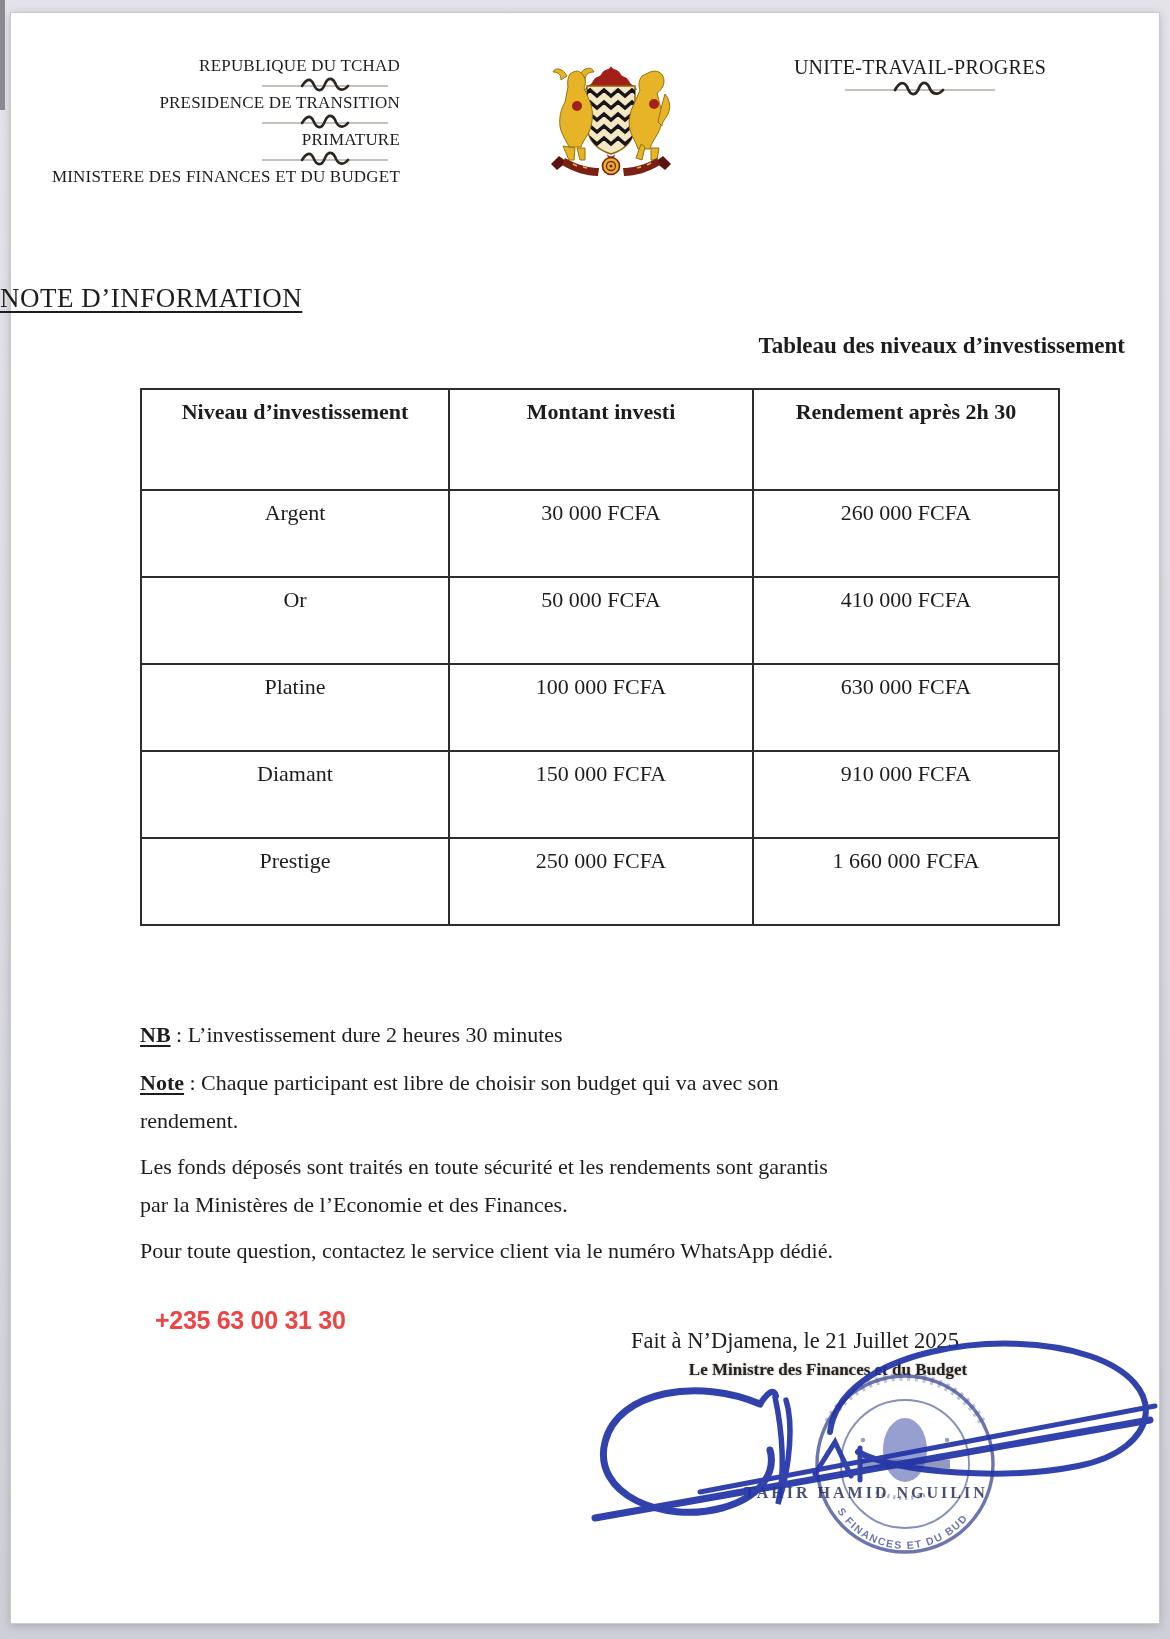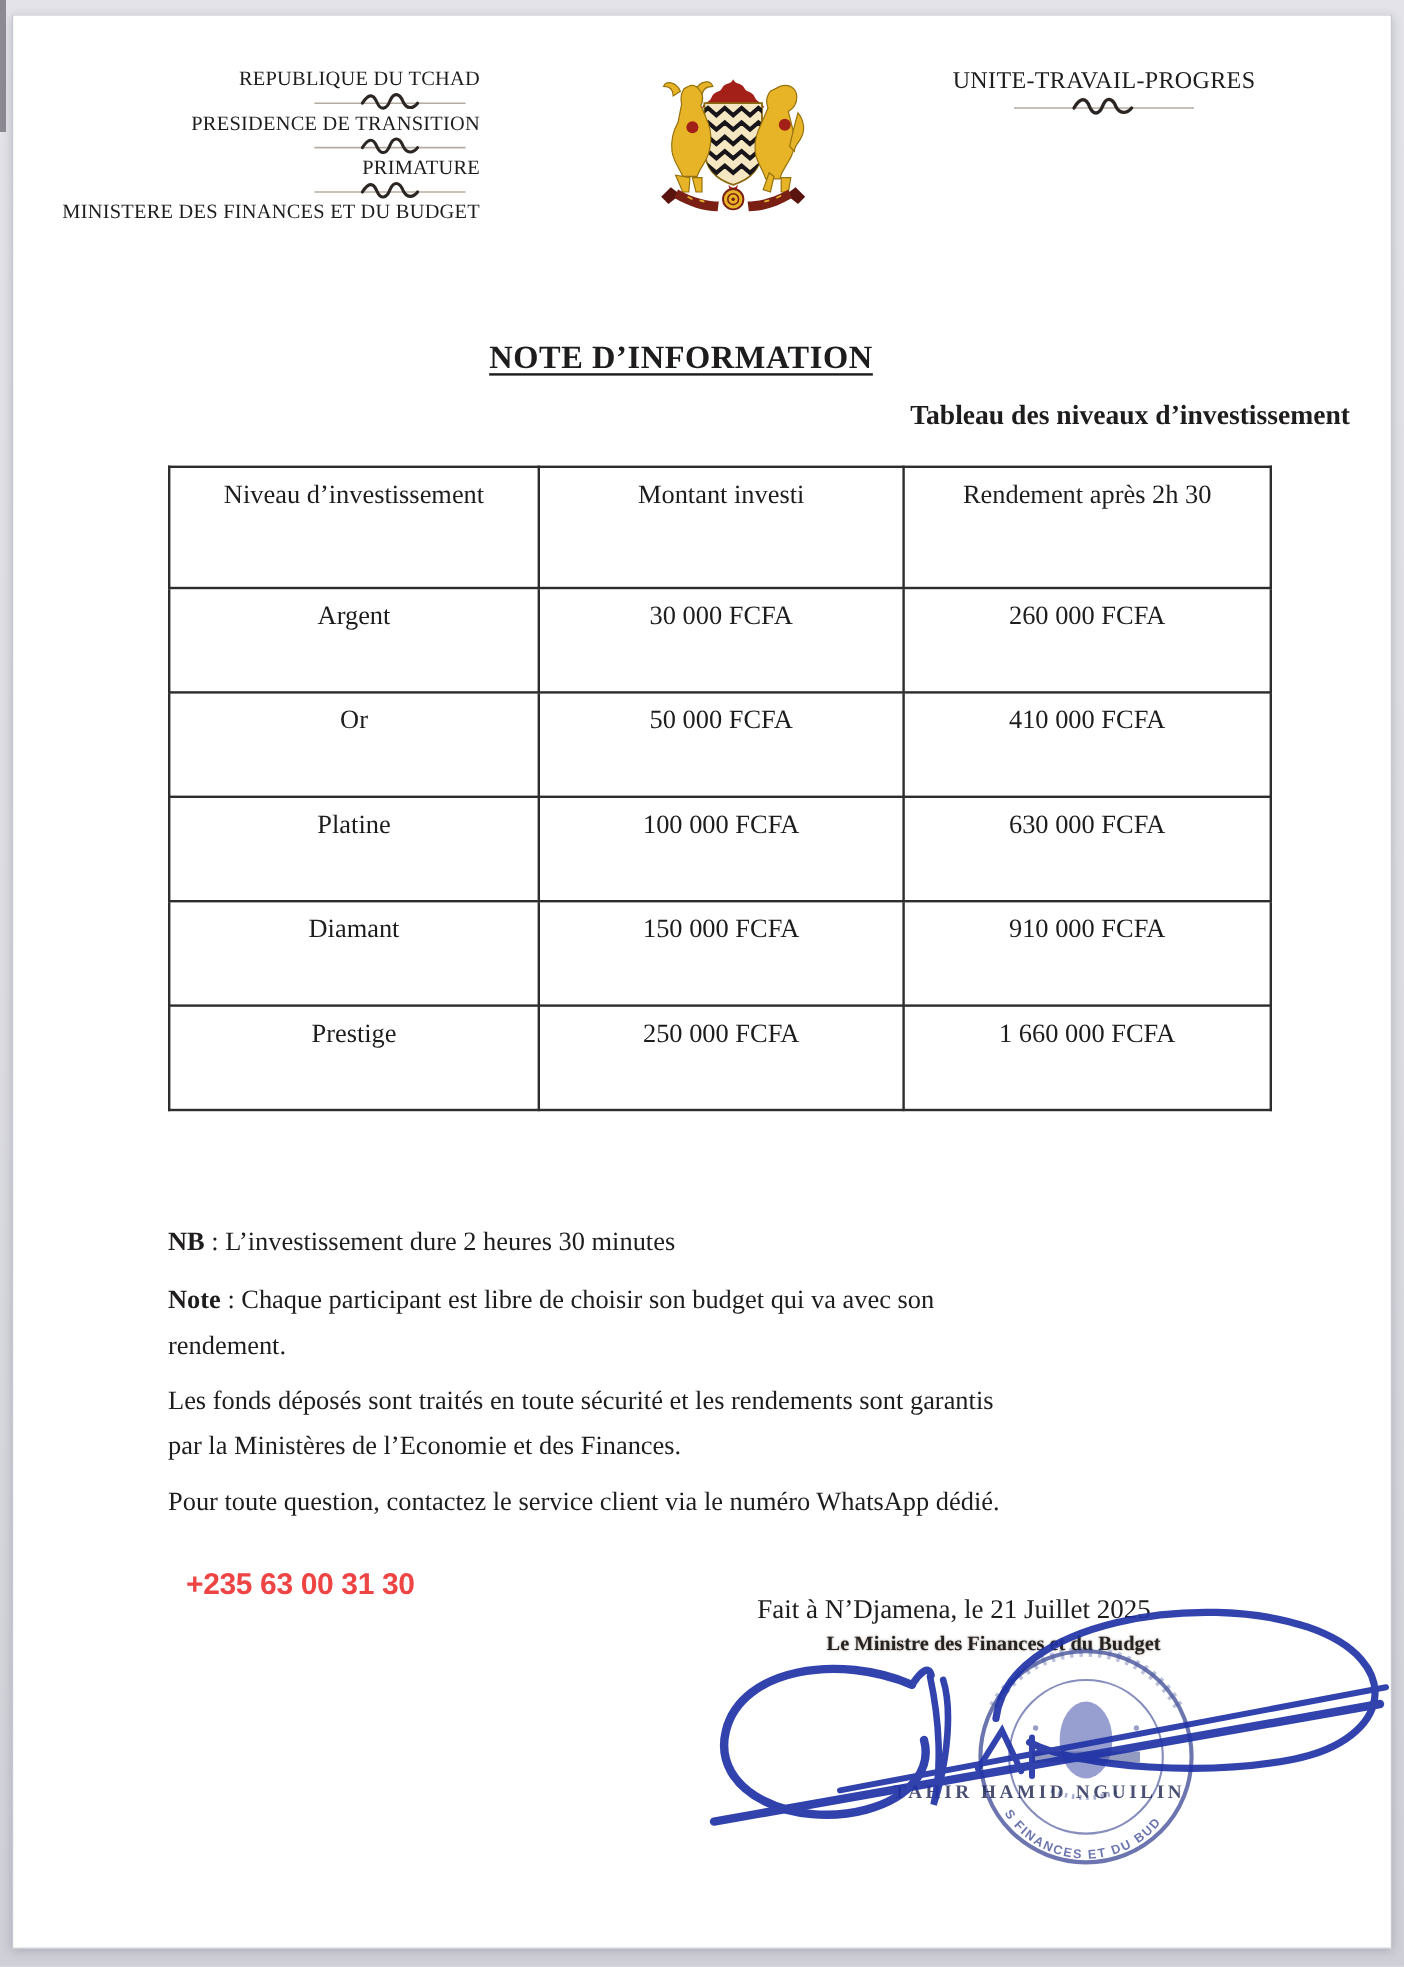--- a/index.html
+++ b/index.html
@@ -30,47 +30,47 @@
   .flourish{display:block;margin:1px 0;}
   .hdr-right{
     position:absolute;left:780px;top:56px;width:280px;
     display:flex;flex-direction:column;align-items:center;
     font-size:20px;letter-spacing:.3px;
   }
   .emblem{position:absolute;left:537px;top:60px;}
 
   
   .doc-title{
-    position:absolute;left:0;top:283px;width:1135px;text-align:center;
-    font-size:27px;font-weight:bold;letter-spacing:.5px;
+    position:absolute;left:0;top:283px;width:1135px;
+    font-size:27px;font-weight:normal;letter-spacing:.5px;
   }
   .doc-title span{text-decoration:underline;text-decoration-thickness:2px;text-underline-offset:4px;}
   .doc-subtitle{
     position:absolute;left:0;top:333px;width:1125px;text-align:right;
     font-size:23px;font-weight:bold;
   }
 
   
   table.inv{
     position:absolute;left:140px;top:388px;width:918px;
     border-collapse:collapse;table-layout:fixed;
   }
   table.inv col.c1{width:308px;}
   table.inv col.c2{width:304px;}
   table.inv col.c3{width:306px;}
   table.inv th,table.inv td{
     border:2px solid #2e2c2c;text-align:center;vertical-align:top;
     font-size:22px;padding-top:9px;
   }
-  table.inv th{height:89px;font-weight:normal;}
+  table.inv th{height:89px;font-weight:bold;}
   table.inv td{height:75px;font-weight:normal;}
 
   
   .note-line{position:absolute;left:140px;width:940px;font-size:22px;line-height:30px;}
-  .lbl{font-weight:bold;text-decoration-thickness:2px;text-underline-offset:3px;}
+  .lbl{font-weight:bold;text-decoration:underline;text-decoration-thickness:2px;text-underline-offset:3px;}
   .nb{top:1020px;}
   .note-p1{top:1068px;}
   .note-p2{top:1106px;}
   .sec-p1{top:1152px;}
   .sec-p2{top:1190px;}
   .contact{top:1236px;}
 
   
   .phone{
     position:absolute;left:155px;top:1306px;

